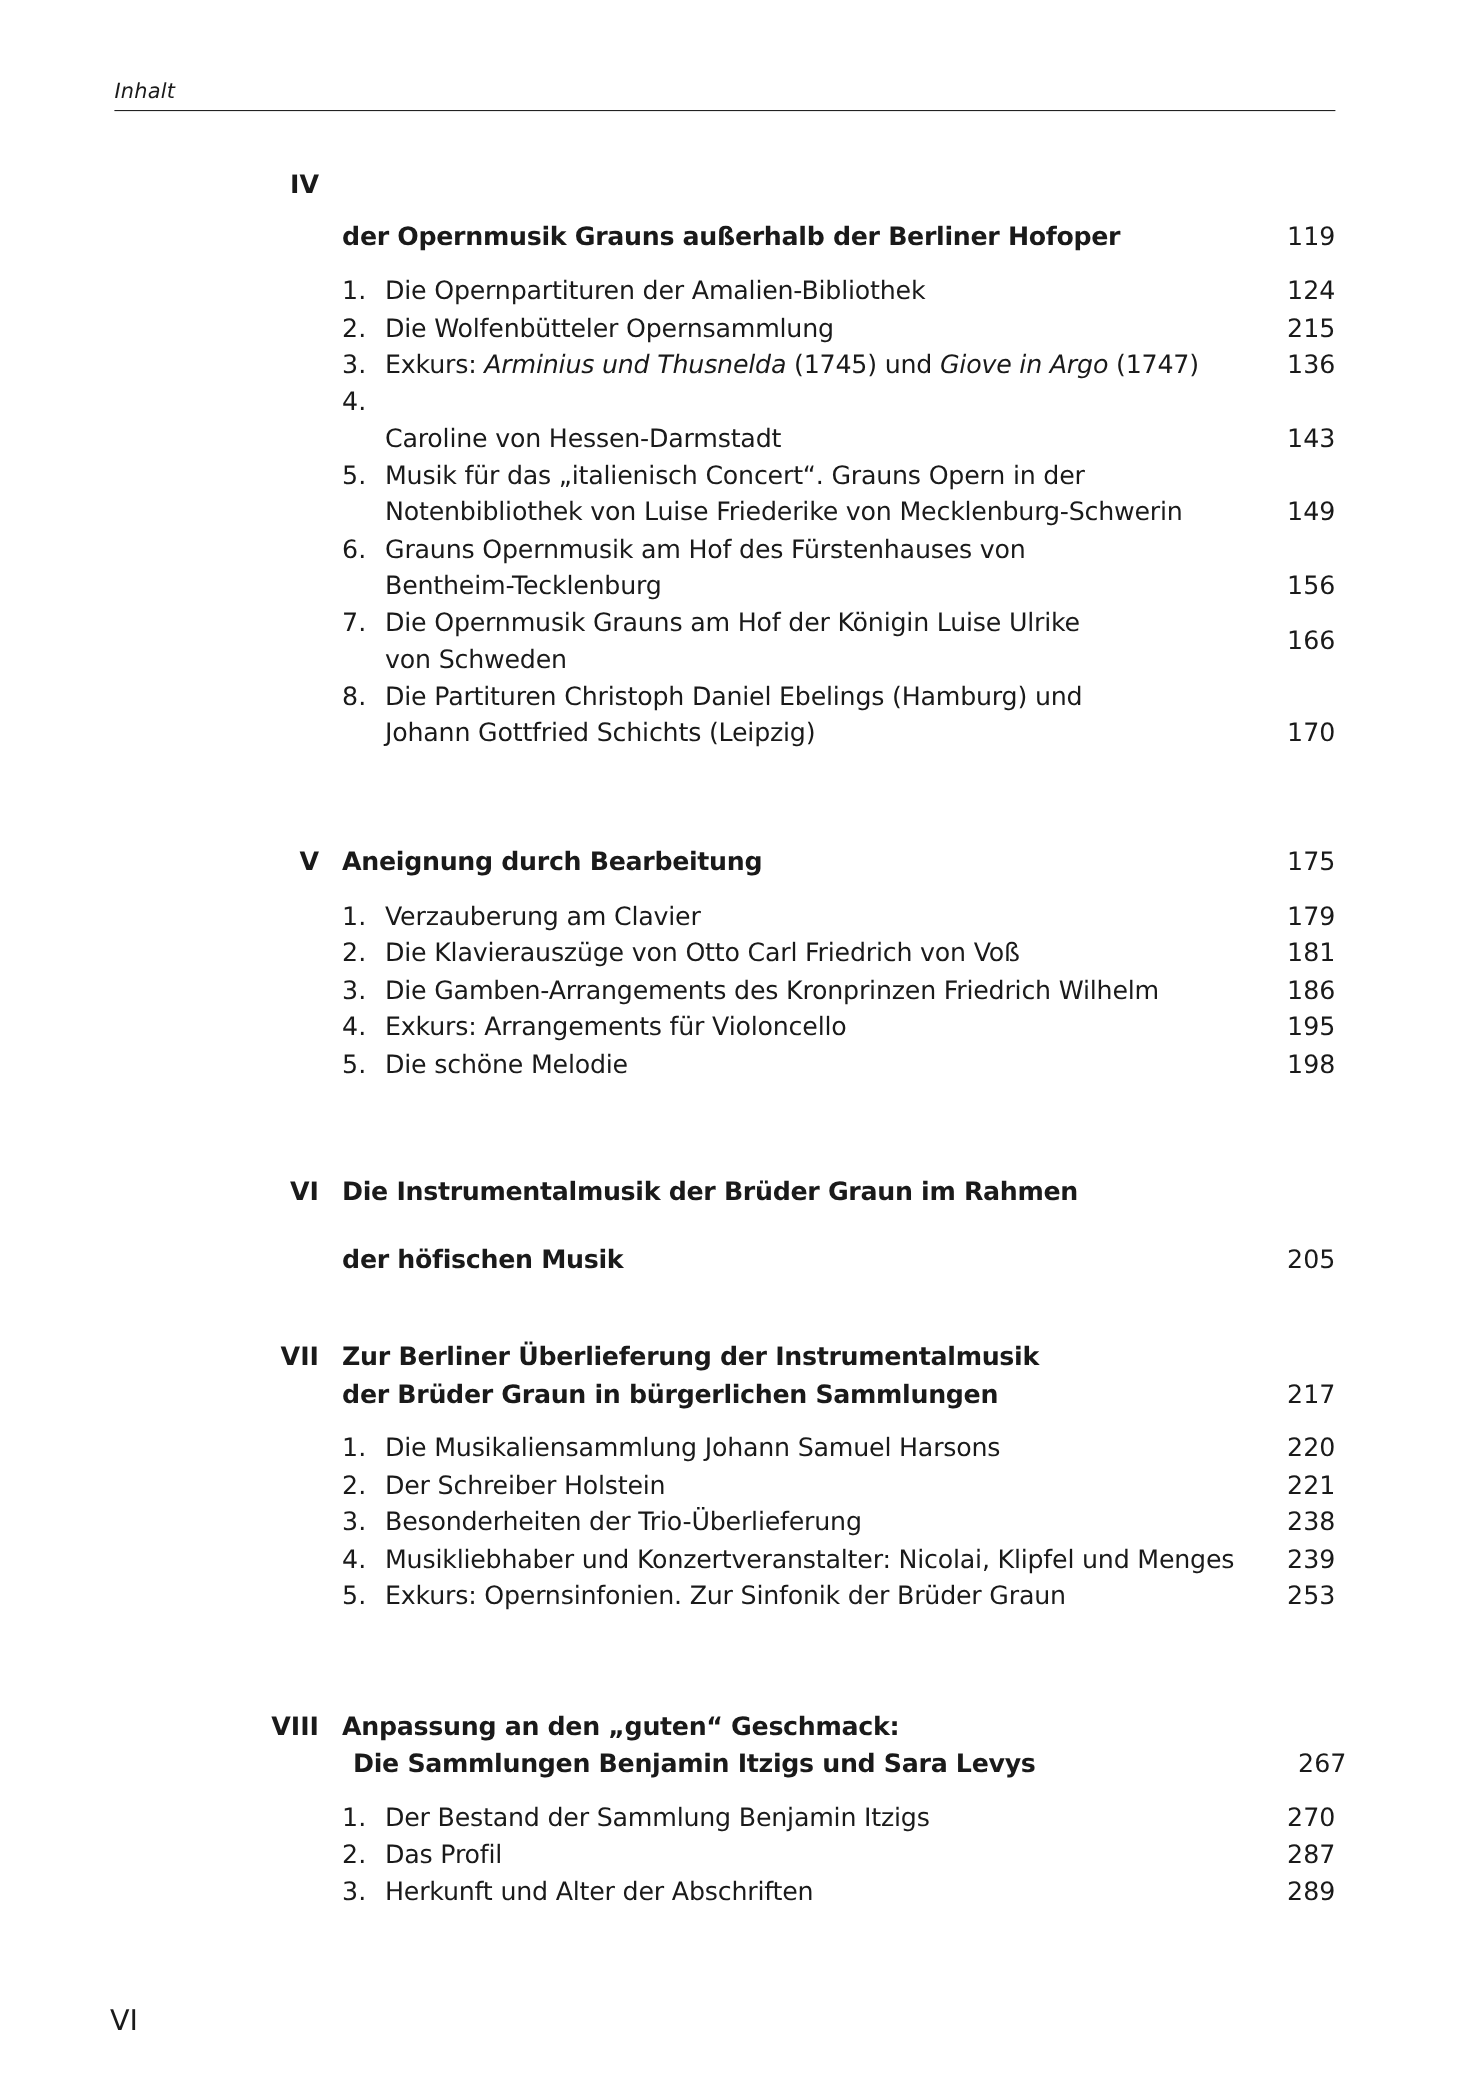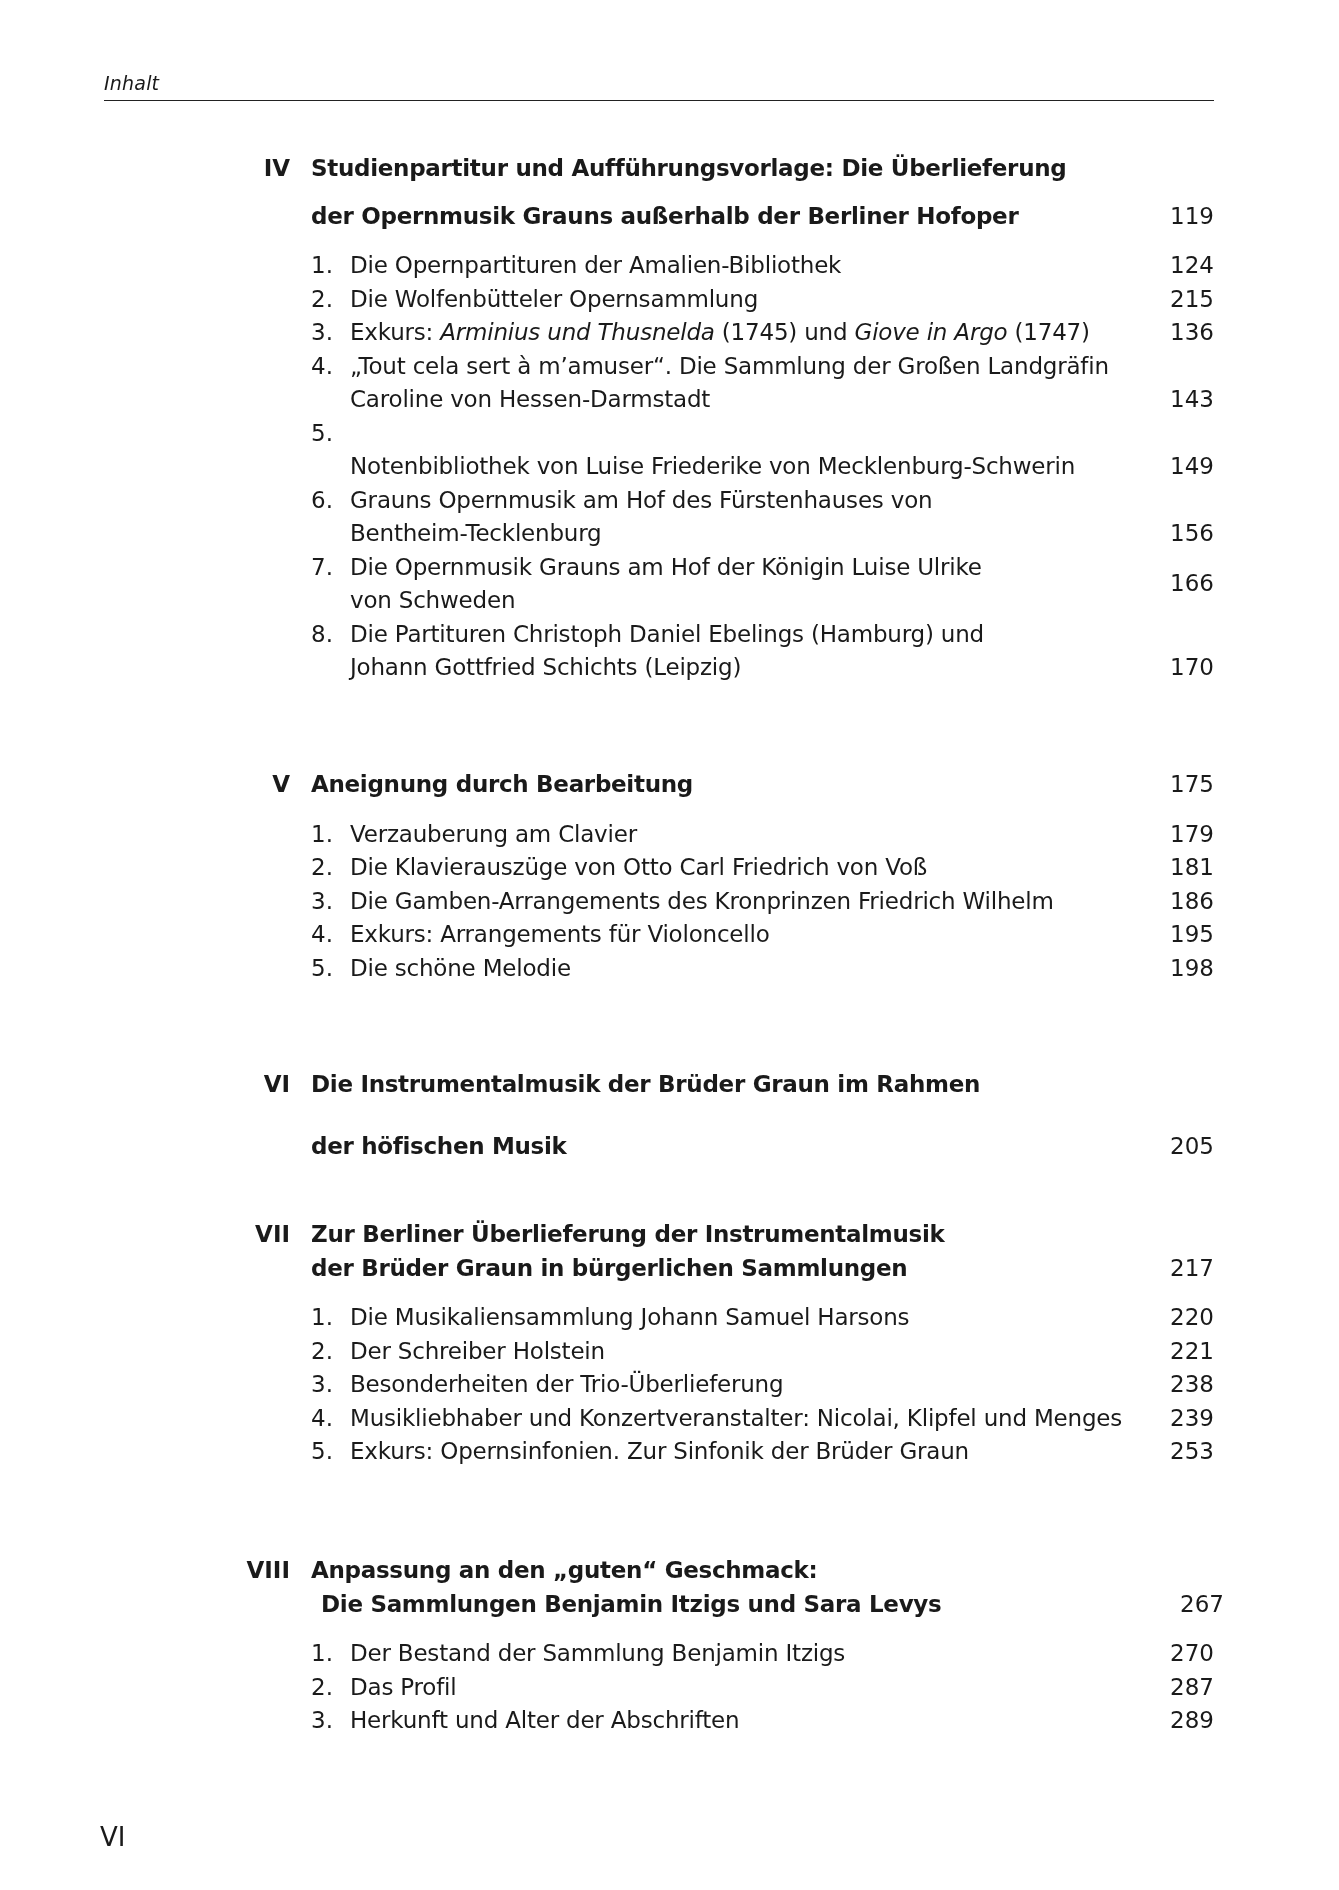--- a/index.html
+++ b/index.html
@@ -38,21 +38,20 @@
 </head>
 <body>
 
 <div class="running-head">Inhalt</div>
 <div class="head-rule"></div>
 
 <div class="toc" id="toc">
     <div>
       <div class="line" style="top: 151px;">
         <span class="roman">IV</span>
-        <span class="chap-text">Studienpartitur und Aufführungsvorlage: Die Überlieferung</span>
       </div>
       <div class="line" style="top: 198.5px;">
         <span class="chap-text">der Opernmusik Grauns außerhalb der Berliner Hofoper</span>
         <span class="page">119</span>
       </div>
       <div>
         <div class="line" style="top: 248px;">
           <span class="num">1.</span>
           <span class="item-text">Die Opernpartituren der Amalien-Bibliothek</span>
         </div>
@@ -74,32 +73,32 @@
           <span class="num">3.</span>
           <span class="item-text">Exkurs: <i>Arminius und Thusnelda</i> (1745) und <i>Giove in Argo</i> (1747)</span>
         </div>
         <div class="line" style="top: 315px;">
           <span class="page">136</span>
         </div>
       </div>
       <div>
         <div class="line" style="top: 348.5px;">
           <span class="num">4.</span>
-          <span class="item-text">„Tout cela sert à m’amuser“. Die Sammlung der Großen Landgräfin</span>
         </div>
         <div class="line" style="top: 382px;">
           <span class="item-text">Caroline von Hessen-Darmstadt</span>
         </div>
         <div class="line" style="top: 382px;">
           <span class="page">143</span>
         </div>
       </div>
       <div>
         <div class="line" style="top: 415.5px;">
           <span class="num">5.</span>
+          <span class="item-text">Musik für das „italienisch Concert“. Grauns Opern in der</span>
         </div>
         <div class="line" style="top: 449px;">
           <span class="item-text">Notenbibliothek von Luise Friederike von Mecklenburg-Schwerin</span>
         </div>
         <div class="line" style="top: 449px;">
           <span class="page">149</span>
         </div>
       </div>
       <div>
         <div class="line" style="top: 482.5px;">

